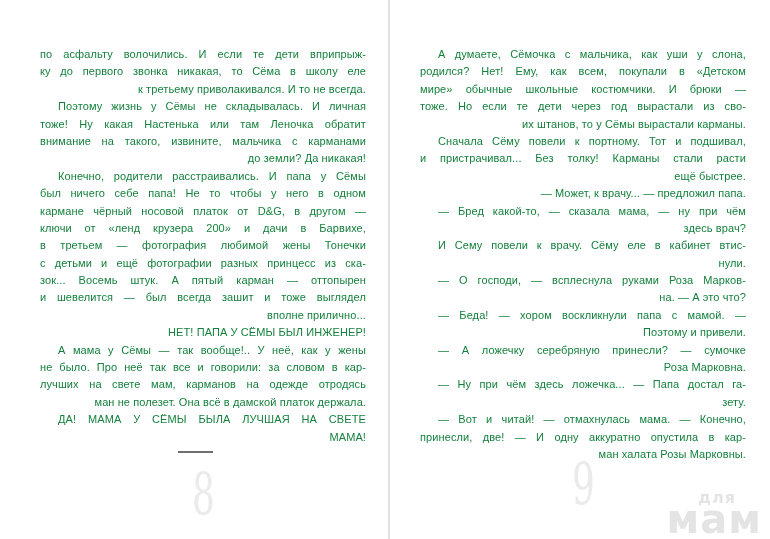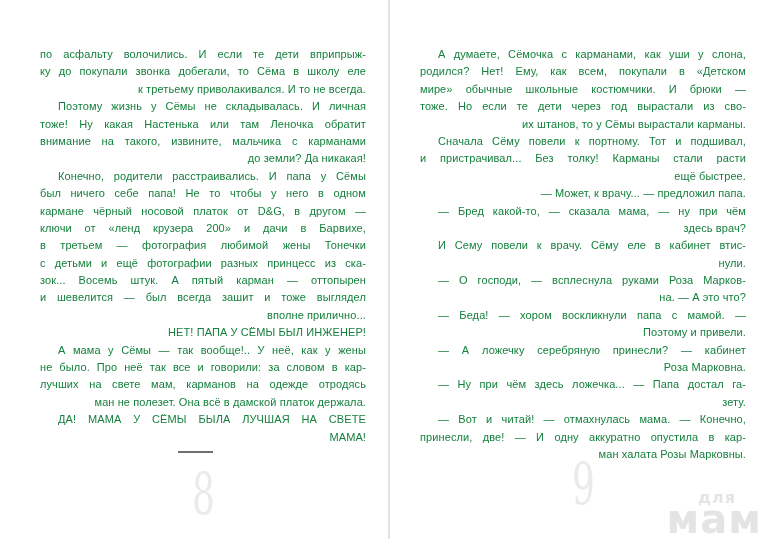--- a/index.html
+++ b/index.html
@@ -99,21 +99,21 @@
 </head>
 <body>
 
 <div class="spread">
 
   <div class="gutter"></div>
 
   <div class="page-text left">
       <div class="para">
         <div class="line just">по асфальту волочились. И если те дети вприпрыж-</div>
-        <div class="line just">ку до покупали звонка добегали, то Сёма в школу еле</div>
+        <div class="line just">ку до первого звонка никакая, то Сёма в школу еле</div>
         <div class="line">к третьему приволакивался. И то не всегда.</div>
       </div>
       <div class="para">
         <div class="line just ind">Поэтому жизнь у Сёмы не складывалась. И личная</div>
         <div class="line just">тоже! Ну какая Настенька или там Леночка обратит</div>
         <div class="line just">внимание на такого, извините, мальчика с карманами</div>
         <div class="line">до земли? Да никакая!</div>
       </div>
       <div class="para">
         <div class="line just ind">Конечно, родители расстраивались. И папа у Сёмы</div>
@@ -136,21 +136,21 @@
         <div class="line">ман не полезет. Она всё в дамской платок держала.</div>
       </div>
       <div class="para">
         <div class="line just ind">ДА! МАМА У СЁМЫ БЫЛА ЛУЧШАЯ НА СВЕТЕ</div>
         <div class="line">МАМА!</div>
       </div>
     </div>
 
   <div class="page-text right">
       <div class="para">
-        <div class="line just ind">А думаете, Сёмочка с карманами, как уши у слона,</div>
+        <div class="line just ind">А думаете, Сёмочка с мальчика, как уши у слона,</div>
         <div class="line just">родился? Нет! Ему, как всем, покупали в «Детском</div>
         <div class="line just">мире» обычные школьные костюмчики. И брюки —</div>
         <div class="line just">тоже. Но если те дети через год вырастали из сво-</div>
         <div class="line">их штанов, то у Сёмы вырастали карманы.</div>
       </div>
       <div class="para">
         <div class="line just ind">Сначала Сёму повели к портному. Тот и подшивал,</div>
         <div class="line just">и пристрачивал... Без толку! Карманы стали расти</div>
         <div class="line">ещё быстрее.</div>
       </div>
@@ -167,21 +167,21 @@
       </div>
       <div class="para">
         <div class="line just ind">— О господи, — всплеснула руками Роза Марков-</div>
         <div class="line">на. — А это что?</div>
       </div>
       <div class="para">
         <div class="line just ind">— Беда! — хором воскликнули папа с мамой. —</div>
         <div class="line">Поэтому и привели.</div>
       </div>
       <div class="para">
-        <div class="line just ind">— А ложечку серебряную принесли? — кабинет</div>
+        <div class="line just ind">— А ложечку серебряную принесли? — сумочке</div>
         <div class="line">Роза Марковна.</div>
       </div>
       <div class="para">
         <div class="line just ind">— Ну при чём здесь ложечка... — Папа достал га-</div>
         <div class="line">зету.</div>
       </div>
       <div class="para">
         <div class="line just ind">— Вот и читай! — отмахнулась мама. — Конечно,</div>
         <div class="line just">принесли, две! — И одну аккуратно опустила в кар-</div>
         <div class="line">ман халата Розы Марковны.</div>

